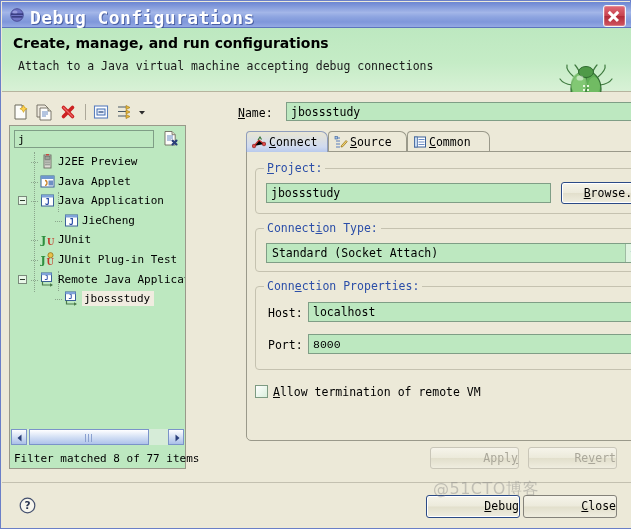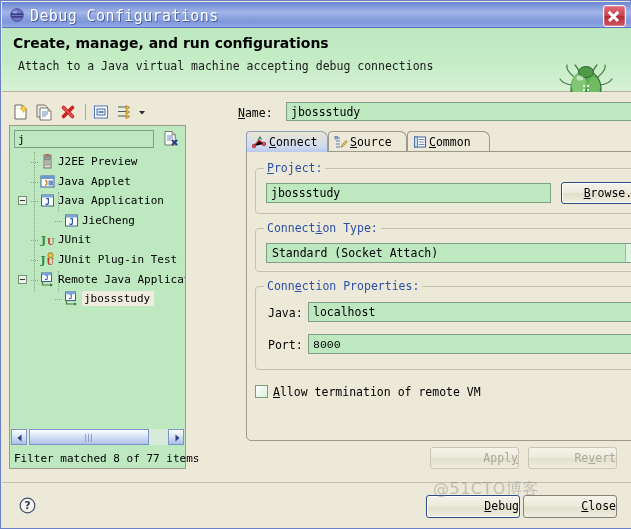--- a/index.html
+++ b/index.html
@@ -31,22 +31,22 @@
         #6c86d2 0%, #7b93d8 12%, #a3b6e8 42%, #8da4e0 60%, #7f97da 80%, #95aae4 100%);
     border-bottom: 1px solid #5c74bd;
     box-sizing: border-box;
   }
   #title-icon {
     position: absolute; left: 8px; top: 6px;
     width: 14px; height: 14px;
   }
   #title-text {
     position: absolute; left: 28px; top: 5px;
-    font-size: 15px;
-    font-weight: normal;
+    font-size: 18px;
+    font-weight: bold;
     color: #ffffff;
     letter-spacing: 0.4px;
     text-shadow: 1px 1px 0 rgba(40,60,130,0.65);
     white-space: nowrap;
     font-family: "DejaVu Sans Mono","Liberation Mono",monospace;
   }
   #close-btn {
     position: absolute; right: 5px; top: 3px;
     width: 21px; height: 20px;
     border: 1px solid #f3f6fb;
@@ -667,21 +667,21 @@
             <div id="combo-arrow">
               <svg width="17" height="18" viewBox="0 0 17 18">
                   <path d="M4.5 7l4 4.5L12.5 7z" fill="#2a5f9e"></path>
                 </svg>
             </div>
           </div>
         </div>
 
         <div class="group" style="left:8px;top:134px;width:400px;height:84px;">
           <div class="gtitle">Conn<u>e</u>ction Properties:</div>
-          <div class="flabel" style="left:12px;top:19px;">Java:</div>
+          <div class="flabel" style="left:12px;top:19px;">Host:</div>
           <input class="gfield" style="left: 52px; top: 15px; width: 336px; height: 20px;" value="localhost">
           <div class="flabel" style="left:12px;top:51px;">Port:</div>
           <input class="gfield" style="left: 52px; top: 47px; width: 396px; height: 20px; font-family: Liberation Mono, monospace;" value="8000">
         </div>
 
         <div id="checkbox-row">
           <div id="chk"></div>
           <div id="chk-lbl"><u>A</u>llow termination of remote VM</div>
         </div>
       </div>

